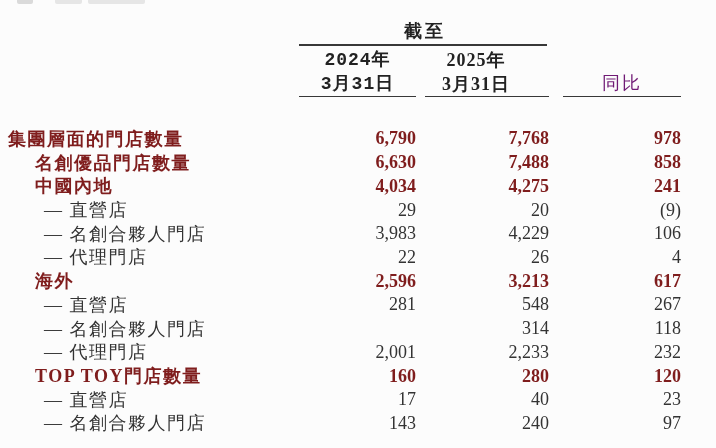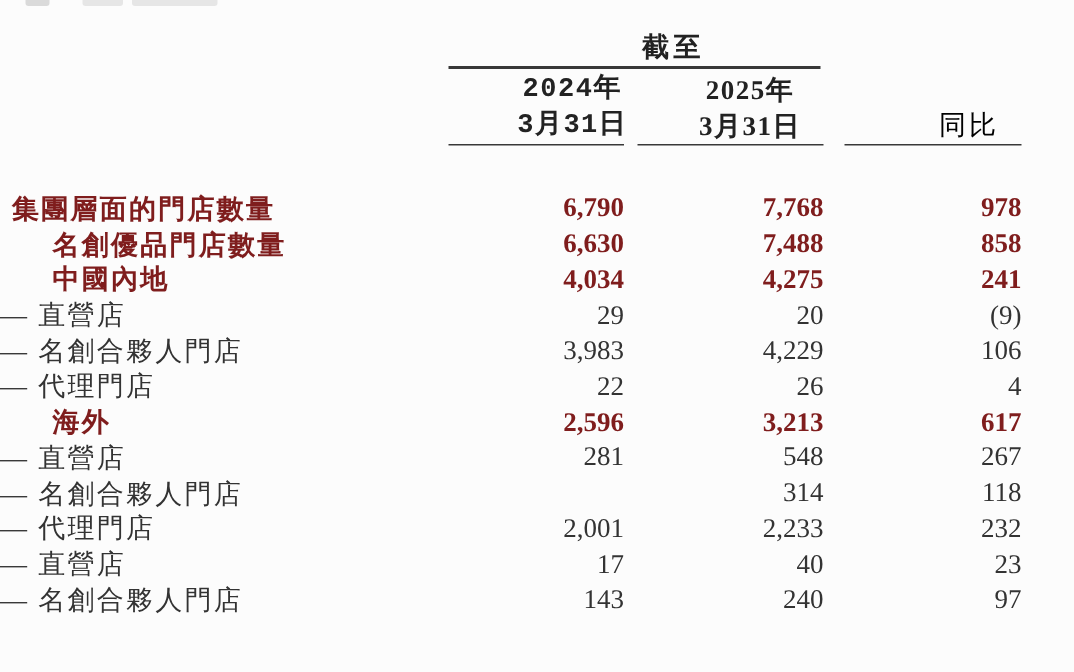--- a/index.html
+++ b/index.html
@@ -29,26 +29,25 @@
 
   
   .hdr {
     position: absolute;
     text-align: center;
     font-size: 18px;
     font-weight: bold;
     line-height: 23.5px;
     white-space: nowrap;
     color: #222222;
-    margin-left: 24px;
   }
   .hdr-asof   { left: 323px; top: 20px;  width: 204px; letter-spacing: 3px; }
   .hdr-c1     { left: 299px; top: 49px;  width: 117px; letter-spacing: 1px; font-family: Liberation Mono, monospace; }
   .hdr-c2     { left: 414px; top: 49px;  width: 124px; letter-spacing: 1px; }
-  .hdr-yoy    { left: 563px; top: 72px;  width: 118px; font-weight: normal; letter-spacing: 2px; color: #000000; }
+  .hdr-yoy    { left: 563px; top: 72px;  width: 118px; font-weight: normal; letter-spacing: 2px; color: #701a75; }
 
   .rule {
     position: absolute;
     height: 1.6px;
     background: #383838;
   }
   .rule-asof { left: 299px; top: 44px;   width: 248px; }
   .rule-c1   { left: 299px; top: 95.5px; width: 117px; }
   .rule-c2   { left: 425px; top: 95.5px; width: 124px; }
   .rule-c3   { left: 563px; top: 95.5px; width: 118px; }
@@ -70,21 +69,21 @@
   }
   .row.bold { font-weight: bold; color: #7f1d1d; }
   .cell.label {
     flex: 1;
     letter-spacing: 1.5px;
     white-space: nowrap;
     overflow: hidden;
   }
   .label.ind0 { padding-left: 8px;  }
   .label.ind1 { padding-left: 35px; }
-  .label.ind2 { }
+  .label.ind2 { padding-left: 44px; }
   .cell.num { text-align: right; white-space: nowrap; }
   .num.c1 { width: 126px; }
   .num.c2 { width: 133px; }
   .num.c3 { width: 132px; }
 </style>
 </head>
 <body>
 
 <div class="screen">
 
@@ -173,20 +172,26 @@
       <div class="cell num c3">118</div>
     </div>
 
     <div class="row">
       <div class="cell label ind2">— 代理門店</div>
       <div class="cell num c1">2,001</div>
       <div class="cell num c2">2,233</div>
       <div class="cell num c3">232</div>
     </div>
 
+    <div class="row bold">
+      <div class="cell label ind1">TOP TOY門店數量</div>
+      <div class="cell num c1">160</div>
+      <div class="cell num c2">280</div>
+      <div class="cell num c3">120</div>
+    </div>
 
     <div class="row">
       <div class="cell label ind2">— 直營店</div>
       <div class="cell num c1">17</div>
       <div class="cell num c2">40</div>
       <div class="cell num c3">23</div>
     </div>
 
     <div class="row">
       <div class="cell label ind2">— 名創合夥人門店</div>

